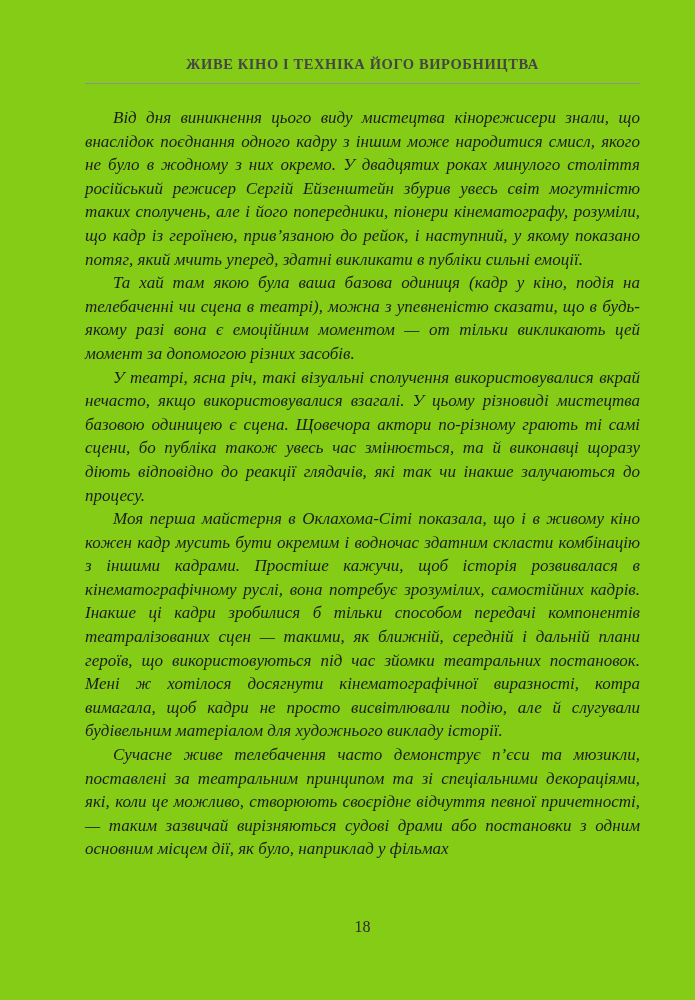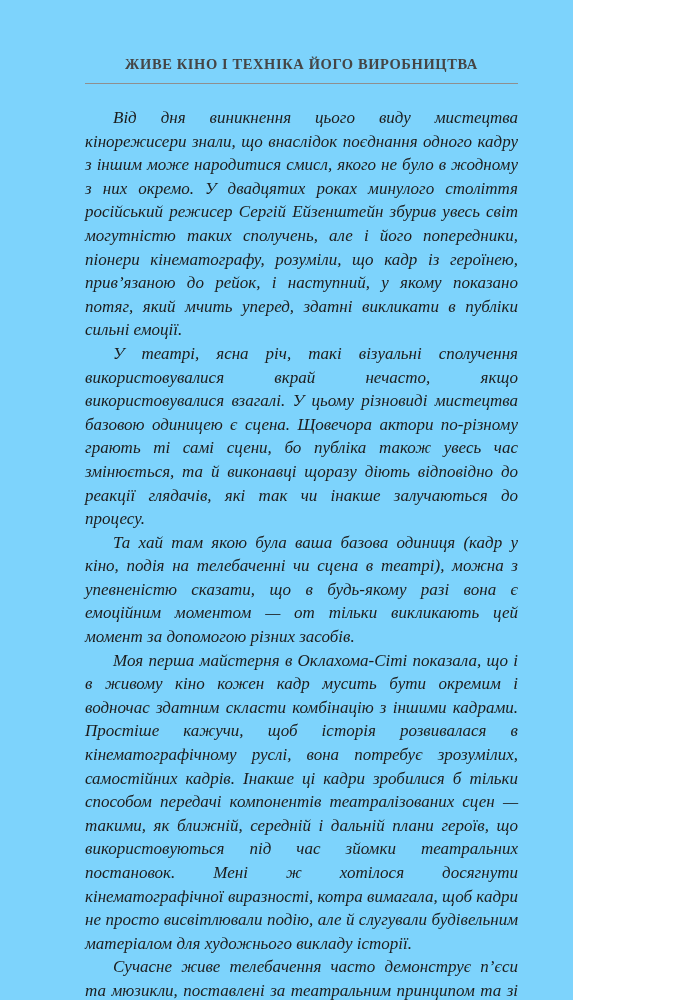--- a/index.html
+++ b/index.html
@@ -2,23 +2,23 @@
 <html lang="uk"><head>
 <meta charset="utf-8">
 <style>
   html, body {
     margin: 0;
     padding: 0;
     background: #ffffff;
   }
   .page {
     position: relative;
-    width: 573px;
+    width: 695px;
     height: 1000px;
-    background: #7dd3fc;
+    background: #84cc16;
     box-sizing: border-box;
     padding: 56px 55px 0 85px;
     font-family: "Liberation Serif", "DejaVu Serif", serif;
     color: #1c1c1c;
     overflow: hidden;
   }
   .running-header {
     text-align: center;
     font-size: 14.5px;
     font-weight: bold;
@@ -52,20 +52,21 @@
 </style>
 </head>
 <body>
 
 <div class="page">
 
   <div class="running-header">ЖИВЕ КІНО І ТЕХНІКА ЙОГО ВИРОБНИЦТВА</div>
 
   <div class="body-text">
     <p>Від дня виникнення цього виду мистецтва кінорежисери знали, що внаслідок поєднання одного кадру з іншим може народитися смисл, якого не було в жодному з них окремо. У двадцятих роках минулого століття російський режисер Сергій Ейзенштейн збурив увесь світ могутністю таких сполучень, але і його попередники, піонери кінематографу, розуміли, що кадр із героїнею, прив’язаною до рейок, і наступний, у якому показано потяг, який мчить уперед, здатні викликати в публіки сильні емоції.</p>
+    <p>Та хай там якою була ваша базова одиниця (кадр у кіно, подія на телебаченні чи сцена в театрі), можна з упевненістю сказати, що в будь-якому разі вона є емоційним моментом — от тільки викликають цей момент за допомогою різних засобів.</p>
     <p>У театрі, ясна річ, такі візуальні сполучення використовувалися вкрай нечасто, якщо використовувалися взагалі. У цьому різновиді мистецтва базовою одиницею є сцена. Щовечора актори по-різному грають ті самі сцени, бо публіка також увесь час змінюється, та й виконавці щоразу діють відповідно до реакції глядачів, які так чи інакше залучаються до процесу.</p>
-    <p>Та хай там якою була ваша базова одиниця (кадр у кіно, подія на телебаченні чи сцена в театрі), можна з упевненістю сказати, що в будь-якому разі вона є емоційним моментом — от тільки викликають цей момент за допомогою різних засобів.</p>
     <p>Моя перша майстерня в Оклахома-Сіті показала, що і в живому кіно кожен кадр мусить бути окремим і водночас здатним скласти комбінацію з іншими кадрами. Простіше кажучи, щоб історія розвивалася в кінематографічному руслі, вона потребує зрозумілих, самостійних кадрів. Інакше ці кадри зробилися б тільки способом передачі компонентів театралізованих сцен — такими, як ближній, середній і дальній плани героїв, що використовуються під час зйомки театральних постановок. Мені ж хотілося досягнути кінематографічної виразності, котра вимагала, щоб кадри не просто висвітлювали подію, але й слугували будівельним матеріалом для художнього викладу історії.</p>
     <p>Сучасне живе телебачення часто демонструє п’єси та мюзикли, поставлені за театральним принципом та зі спеціальними декораціями, які, коли це можливо, створюють своєрідне відчуття певної причетності,— таким зазвичай вирізняються судові драми або постановки з одним основним місцем дії, як було, наприклад у фільмах</p>
   </div>
 
+  <div class="page-number">18</div>
 
 </div>
 
 </body></html>

